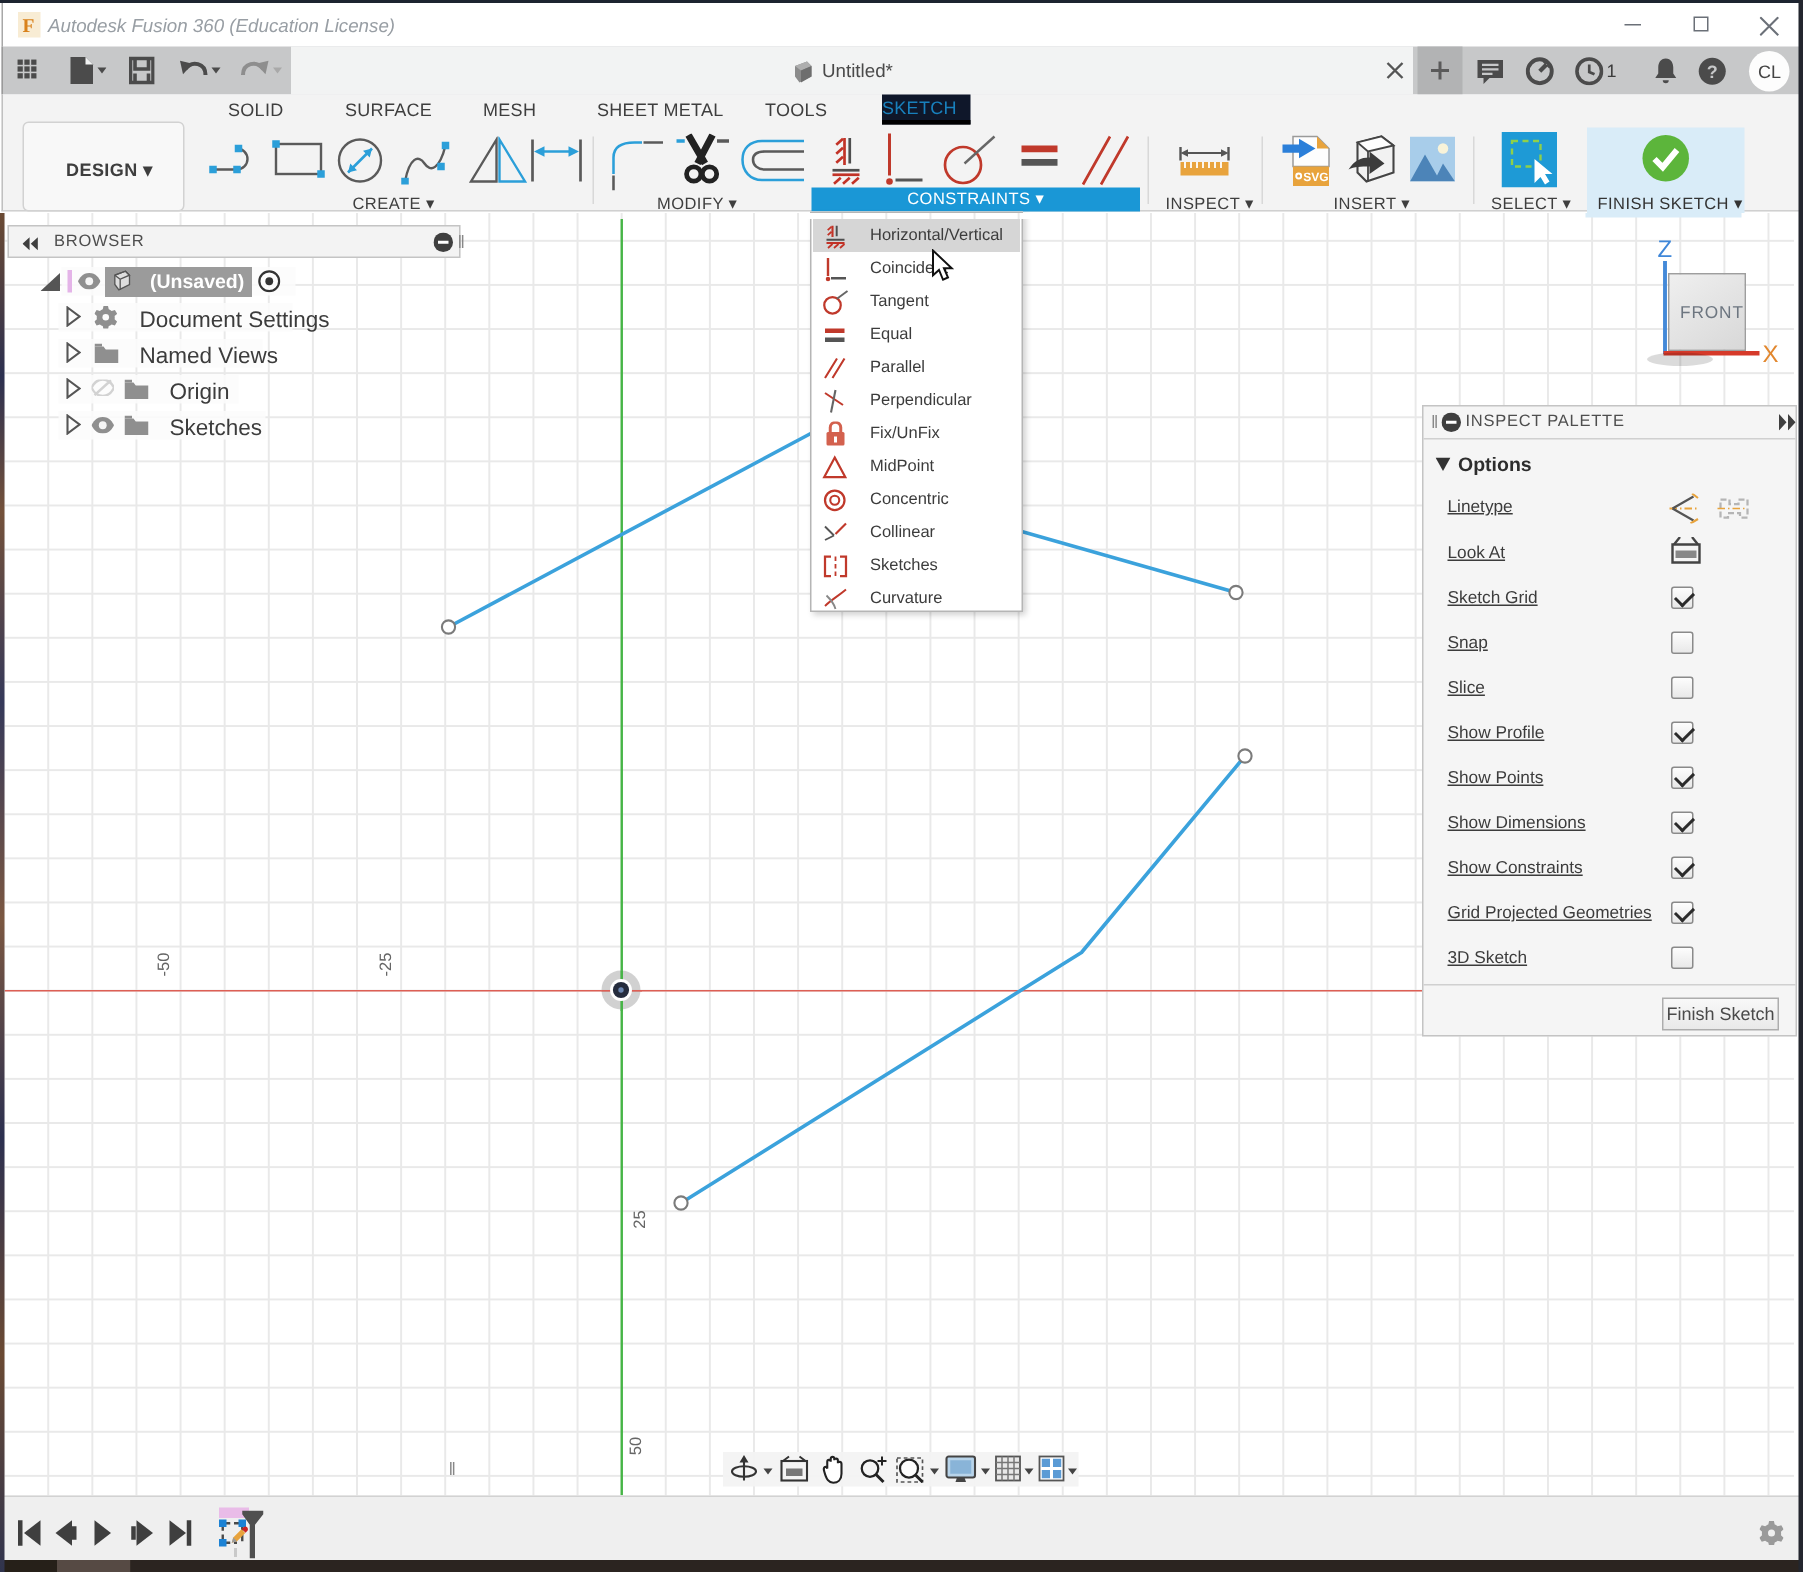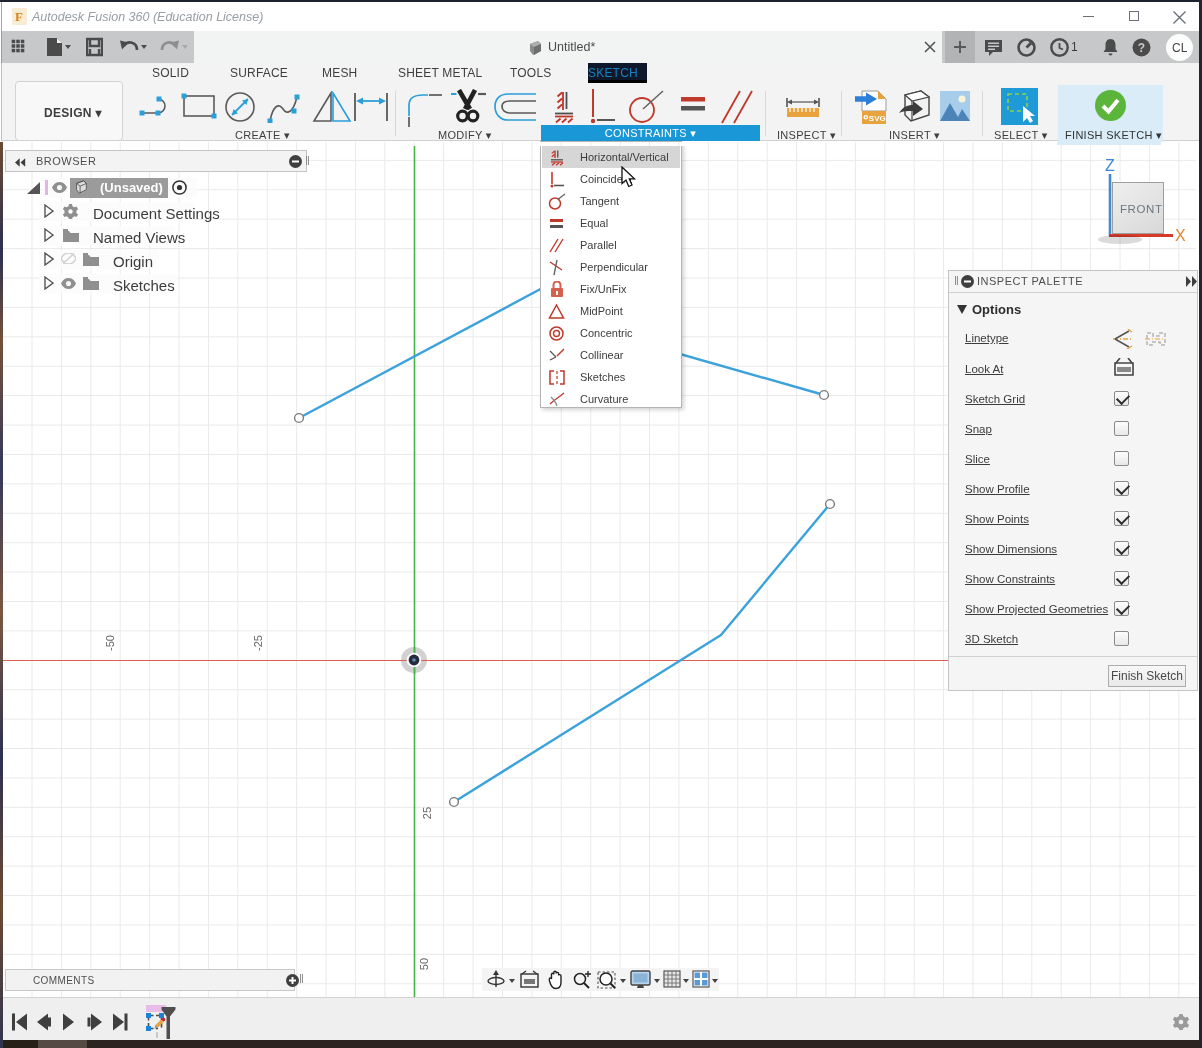--- a/index.html
+++ b/index.html
@@ -474,36 +474,28 @@
     <div class="prow" style="top:182px">Slice</div>
       <div class="pcheck" style="top:180px"></div>
     <div class="prow" style="top:212px">Show Profile</div>
       <div class="pcheck checked" style="top:210px"></div>
     <div class="prow" style="top:242px">Show Points</div>
       <div class="pcheck checked" style="top:240px"></div>
     <div class="prow" style="top:272px">Show Dimensions</div>
       <div class="pcheck checked" style="top:270px"></div>
     <div class="prow" style="top:302px">Show Constraints</div>
       <div class="pcheck checked" style="top:300px"></div>
-    <div class="prow" style="top:332px">Show Projected Geometries</div>
+    <div class="prow" style="top:332px">Grid Projected Geometries</div>
       <div class="pcheck checked" style="top:330px"></div>
     <div class="prow" style="top:362px">3D Sketch</div>
       <div class="pcheck" style="top:360px"></div>
     <div style="position:absolute;left:0;top:385px;width:248px;height:1px;background:#d0d0d0"></div>
     <div id="finish-btn">Finish Sketch</div>
   </div>
 
-  <div id="comments">
-    <div class="t">COMMENTS</div>
-    <svg style="position:absolute;left:280px;top:4px" width="13" height="13" viewBox="0 0 13 13">
-        <circle cx="6.5" cy="6.5" r="6.5" fill="#3f3f3f"></circle>
-        <rect x="3" y="5.5" width="7" height="2" fill="#fff"></rect>
-        <rect x="5.5" y="3" width="2" height="7" fill="#fff"></rect>
-      </svg>
-  </div>
   <div style="position:absolute;left:296px;top:826px;color:#888;font-size:12px">‖</div>
 
   <div id="navbar"></div>
   <svg style="position:absolute;left:482px;top:823px" width="234" height="21" viewBox="0 0 234 21">
 
     <g stroke="#333" fill="none">
       <ellipse cx="11" cy="12" rx="8" ry="3.5" stroke-width="1.4"></ellipse>
       <path d="M11,18 L11,4" stroke-width="1.4"></path>
       <path d="M11,1 l-3,5 h6 Z" fill="#333" stroke="none"></path>
     </g>

